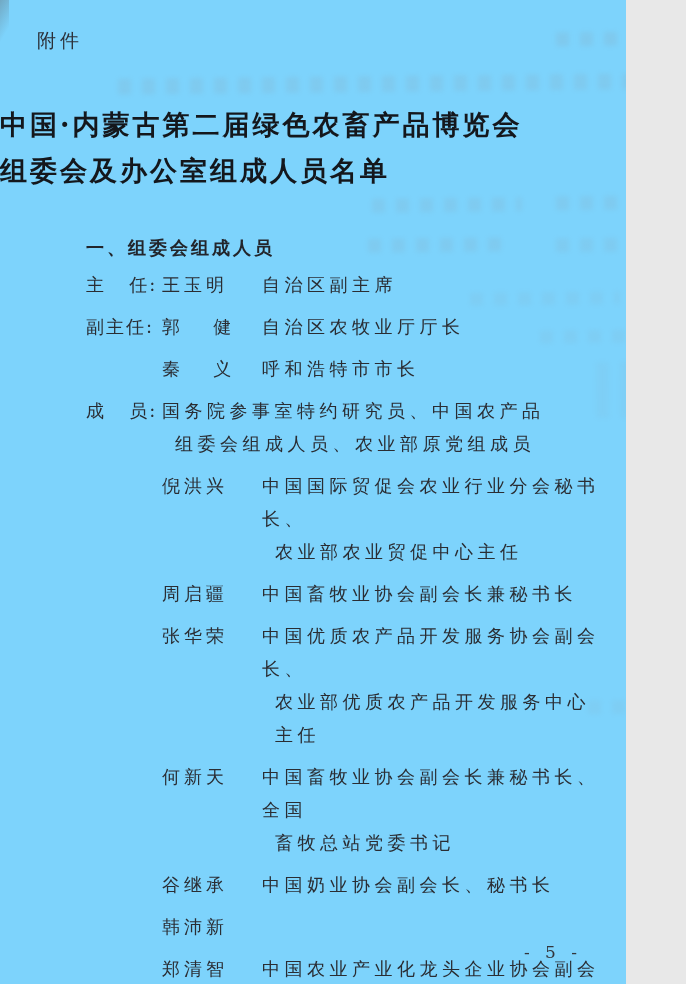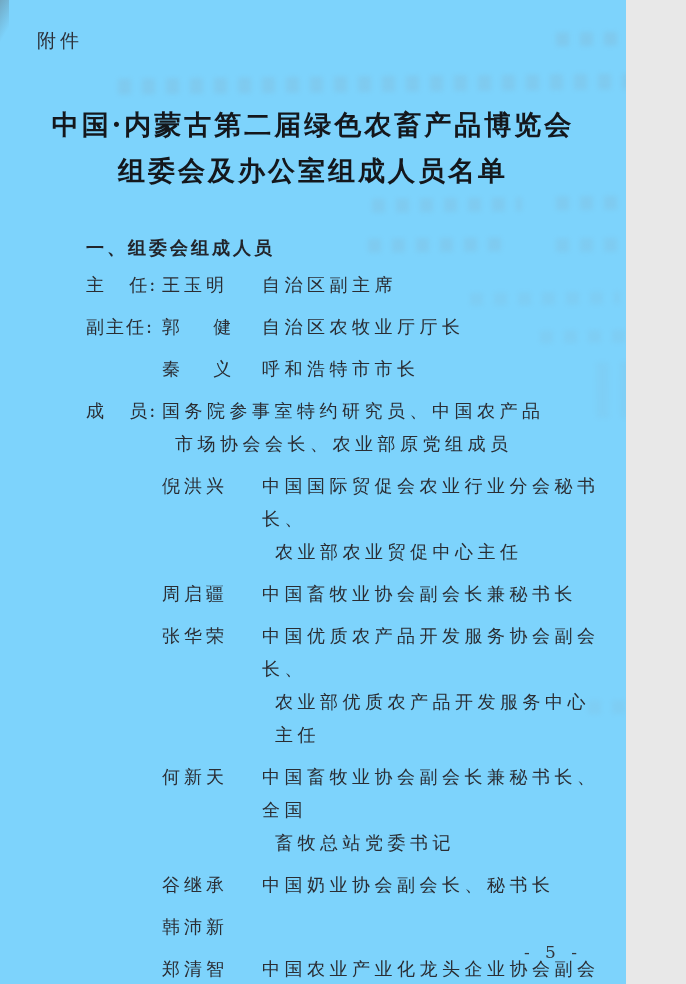--- a/index.html
+++ b/index.html
@@ -36,21 +36,20 @@
   .g9 { left: 596px; top: 362px; width: 46px;  height: 56px; opacity: .06; }
   .g10{ left: 588px; top: 700px; width: 64px;  height: 14px; opacity: .08; }
 
   .attachment-label {
     position: absolute; left: 37px; top: 28px;
     font-family: "Liberation Sans", sans-serif;
     font-size: 19px; letter-spacing: 4px; color: #2c3038;
   }
   .doc-title {
     position: absolute; left: 0; right: 0; top: 102px;
-    text-align: center;
     font-weight: bold; font-size: 27px; line-height: 46px;
     letter-spacing: 3px; color: #14171c;
   }
   .section-heading {
     position: absolute; left: 86px; top: 228px;
     font-family: "Liberation Sans", sans-serif;
     font-weight: bold; font-size: 18px; letter-spacing: 3px; color: #22252b; margin-top: 8px;
   }
   .roster {
     position: absolute; left: 86px; top: 268px; right: 16px;
@@ -116,21 +115,21 @@
       <span class="name">秦   义</span>
       <span class="desc">
         <span class="dline">呼和浩特市市长</span>
       </span>
     </div>
 
     <div class="entry">
       <span class="role">成   员:</span>
       <span class="desc">
         <span class="dline">国务院参事室特约研究员、中国农产品</span>
-        <span class="dline cont">市场协会会长、农业部原党组成员</span>
+        <span class="dline cont">组委会组成人员、农业部原党组成员</span>
       </span>
     </div>
 
     <div class="entry">
       <span class="role"></span>
       <span class="name">倪洪兴</span>
       <span class="desc">
         <span class="dline">中国国际贸促会农业行业分会秘书长、</span>
         <span class="dline cont">农业部农业贸促中心主任</span>
       </span>

